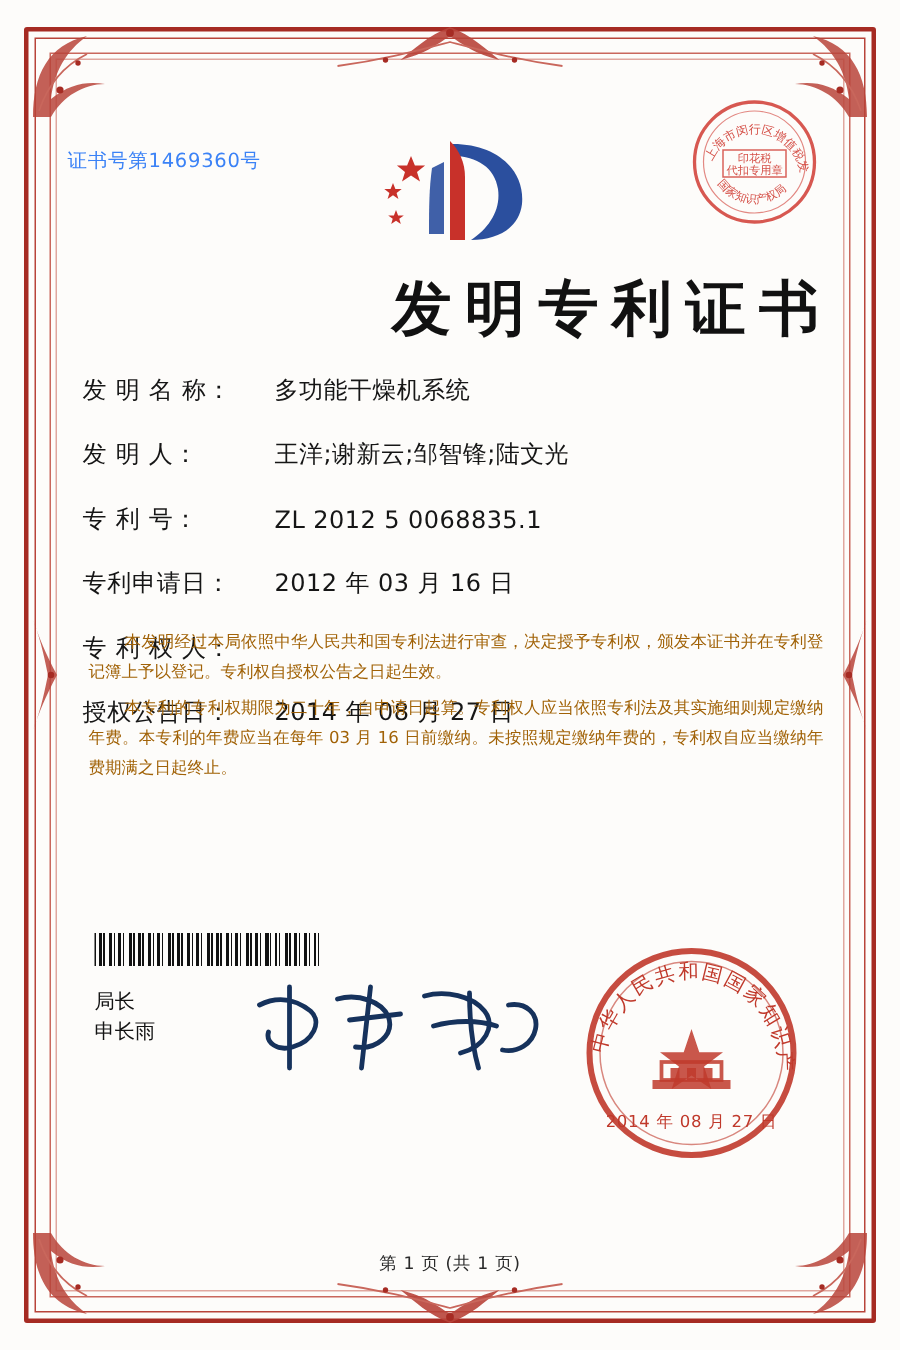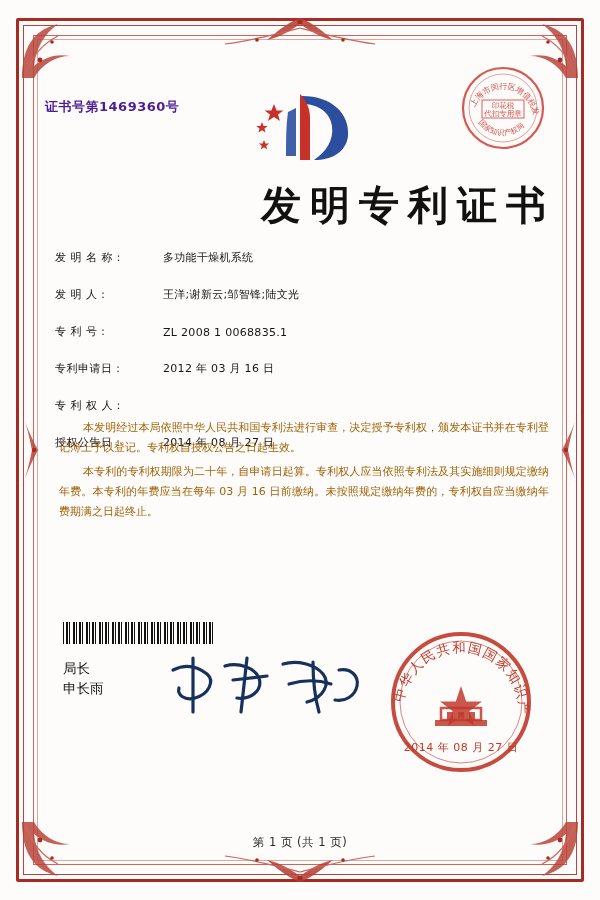--- a/index.html
+++ b/index.html
@@ -92,23 +92,22 @@
     right: 45px;
     bottom: 48px;
   }
 
   .cert-number {
     position: absolute;
     left: 0;
     top: 48px;
     font-size: 13px;
     letter-spacing: 0.5px;
-    color: #4c1d95;
-    font-family: "DejaVu Sans", sans-serif;
-    font-weight: bold;
+    color: #3b82f6;
+    font-family: "DejaVu Sans", sans-serif;
   }
 
   
   .logo {
     position: absolute;
     left: 50%;
     transform: translateX(-50%);
     top: 38px;
     width: 120px;
     height: 76px;
@@ -139,25 +138,26 @@
   }
 
   .fields {
     position: absolute;
     left: 10px;
     right: 0;
     top: 200px;
   }
   .field-row {
     display: flex;
-    align-items: flex-end;
+    align-items: center;
     margin-bottom: 22px;
-    font-size: 11px;
+    font-size: 16px;
     color: #161616;
     font-family: "DejaVu Sans", sans-serif;
+    gap: 20px;
   }
   .field-label {
     width: 108px;
     flex: 0 0 108px;
     letter-spacing: 0.5px;
     white-space: nowrap;
   }
   .field-value {
     flex: 1 1 auto;
     letter-spacing: 0.3px;
@@ -360,21 +360,21 @@
       <div class="field-row">
         <div class="field-label">发 明 名 称：</div>
         <div class="field-value">多功能干燥机系统</div>
       </div>
       <div class="field-row">
         <div class="field-label">发 明 人：</div>
         <div class="field-value">王洋;谢新云;邹智锋;陆文光</div>
       </div>
       <div class="field-row">
         <div class="field-label">专 利 号：</div>
-        <div class="field-value">ZL 2008 1 0068835.1</div>
+        <div class="field-value">ZL 2012 5 0068835.1</div>
       </div>
       <div class="field-row">
         <div class="field-label">专利申请日：</div>
         <div class="field-value">2012 年 03 月 16 日</div>
       </div>
       <div class="field-row">
         <div class="field-label">专 利 权 人：</div>
       </div>
       <div class="field-row">
         <div class="field-label">授权公告日：</div>

